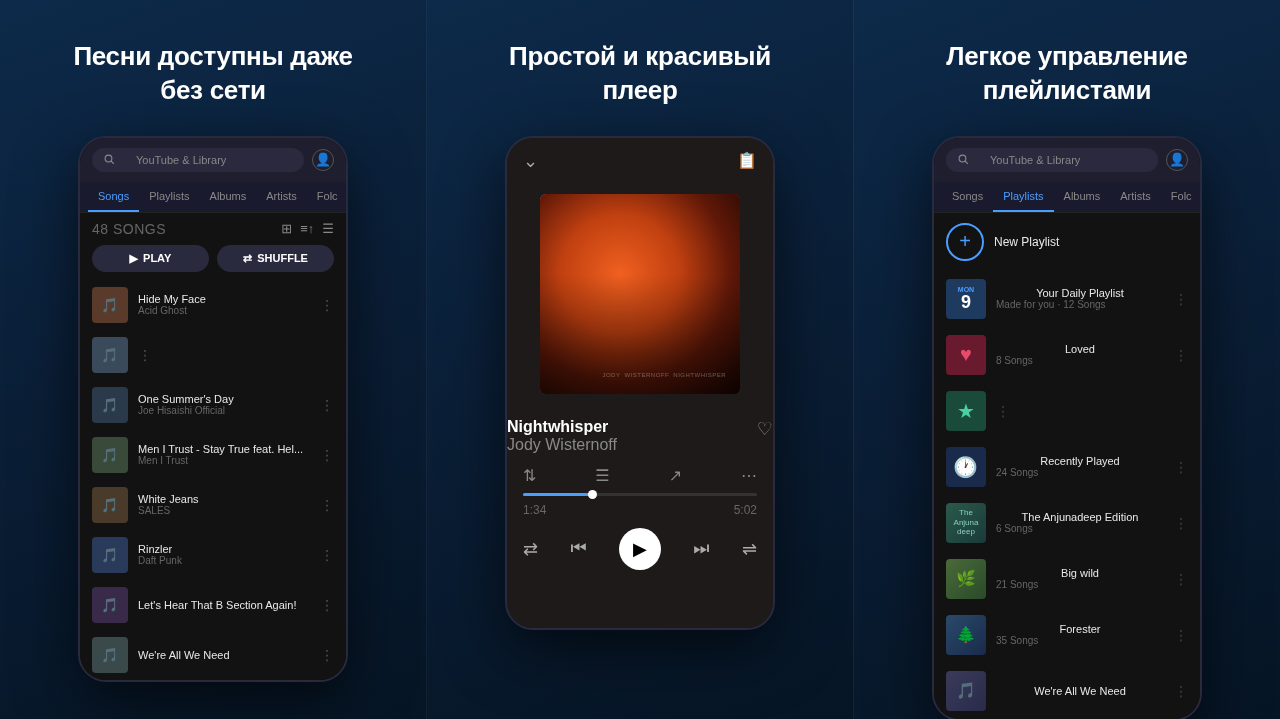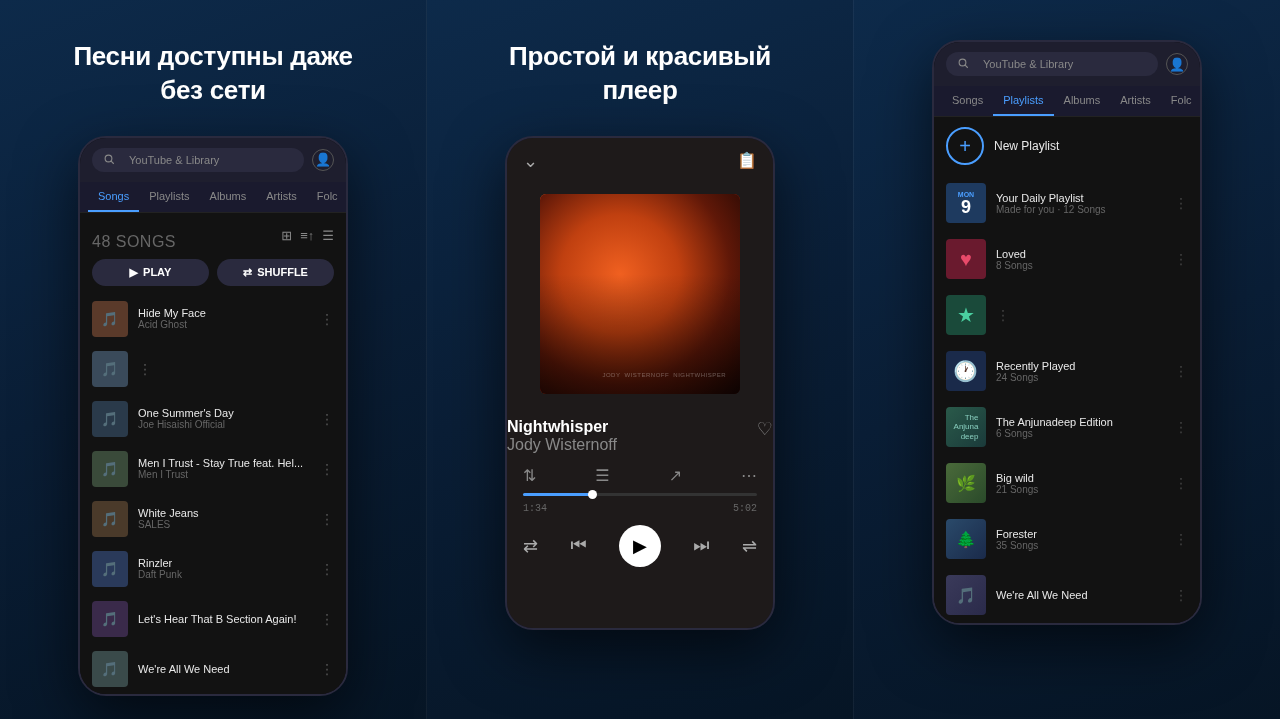--- a/index.html
+++ b/index.html
@@ -60,21 +60,21 @@
       gap: 8px;
     }
 
     .search-input {
       flex: 1;
       background: #2a2a3e;
       border-radius: 20px;
       padding: 6px 12px;
       display: flex;
       align-items: center;
-      gap: 13px;
+      gap: 20px;
     }
 
     .search-icon-svg {
       width: 12px;
       height: 12px;
       color: #888;
     }
 
     .search-text {
       color: #888;
@@ -117,24 +117,23 @@
     .songs-header {
       padding: 8px 12px;
       display: flex;
       align-items: center;
       justify-content: space-between;
       background: #121212;
     }
 
     .songs-count {
       color: #666;
-      font-size: 16px;
+      font-size: 14px;
       text-transform: uppercase;
       letter-spacing: 0.5px;
-      margin-top: 12px;
     }
 
     .header-icons {
       display: flex;
       gap: 8px;
       color: #888;
       font-size: 13px;
     }
 
     .play-shuffle {
@@ -327,21 +326,21 @@
       top: -3px;
     }
 
     .time-row {
       width: 100%;
       padding: 3px 16px;
       display: flex;
       justify-content: space-between;
     }
 
-    .time-text { color: #666; font-size: 10px; font-family: Liberation Mono, monospace; }
+    .time-text { color: #666; font-size: 12px; }
 
     .playback-buttons {
       width: 100%;
       padding: 8px 16px;
       display: flex;
       justify-content: space-between;
       align-items: center;
     }
 
     .pb-icon { color: #aaa; font-size: 18px; }
@@ -378,20 +377,21 @@
     }
 
     .playlist-info {
       flex: 1;
     }
 
     .playlist-name {
       color: #e8e8e8;
       font-size: 11px;
       font-weight: 500;
+      text-align: center;
     }
 
     .playlist-count {
       color: #666;
       font-size: 10px;
     }
 
     .playlist-more {
       color: #444;
       font-size: 14px;
@@ -629,20 +629,22 @@
           <span>▶</span>
         </div>
         <span class="pb-icon">⏭</span>
         <span class="pb-icon">⇌</span>
       </div>
     </div>
   </div>
 </div>
 
 <div class="panel panel-3">
+  <h2 class="panel-title" style="white-space: pre-line;">Легкое управление
+плейлистами</h2>
 
   <div class="phone">
     <div class="phone-inner">
 
       <div class="search-bar">
         <div class="search-input">
           <svg class="search-icon-svg" viewBox="0 0 16 16" fill="#888">
             <circle cx="6" cy="6" r="4.5" stroke="#888" stroke-width="1.5" fill="none"></circle>
             <line x1="9.5" y1="9.5" x2="13" y2="13" stroke="#888" stroke-width="1.5"></line>
           </svg>
@@ -699,21 +701,21 @@
           <span style="font-size:20px; color:#4a8acf;">🕐</span>
         </div>
         <div class="playlist-info">
           <div class="playlist-name">Recently Played</div>
           <div class="playlist-count">24 Songs</div>
         </div>
         <span class="playlist-more">⋮</span>
       </div>
 
       <div class="playlist-item">
-        <div class="playlist-thumb" style="background: linear-gradient(135deg, #2a5a4a, #1a3a3a); font-size:9px; color:#aaa; text-align:right; padding:12px; line-height:1.2;">
+        <div class="playlist-thumb" style="background: linear-gradient(135deg, #2a5a4a, #1a3a3a); font-size:9px; color:#aaa; text-align:center; padding:12px; line-height:1.2;">
           <span style="color:#8acfbf; font-size:8px;">The<br>Anjuna<br>deep</span>
         </div>
         <div class="playlist-info">
           <div class="playlist-name">The Anjunadeep Edition</div>
           <div class="playlist-count">6 Songs</div>
         </div>
         <span class="playlist-more">⋮</span>
       </div>
 
       <div class="playlist-item">

